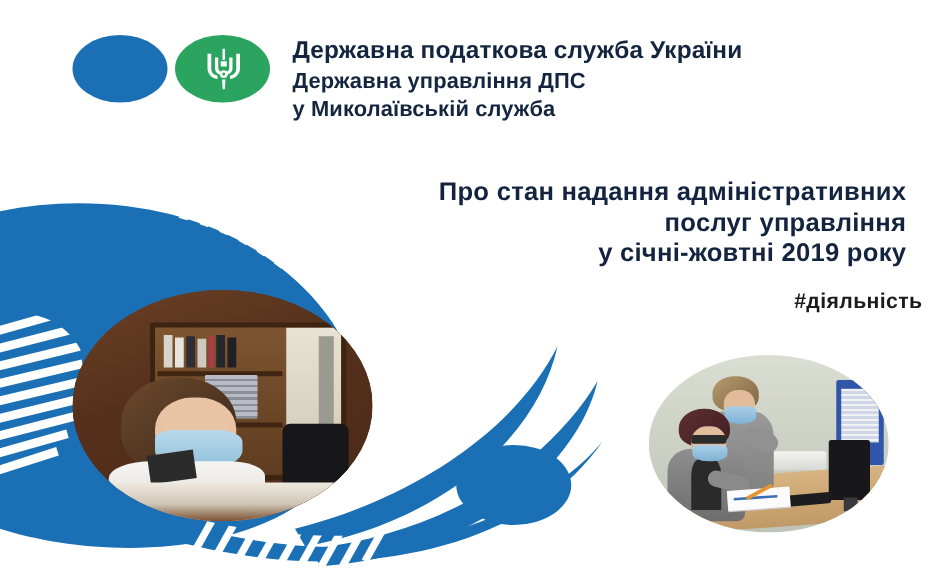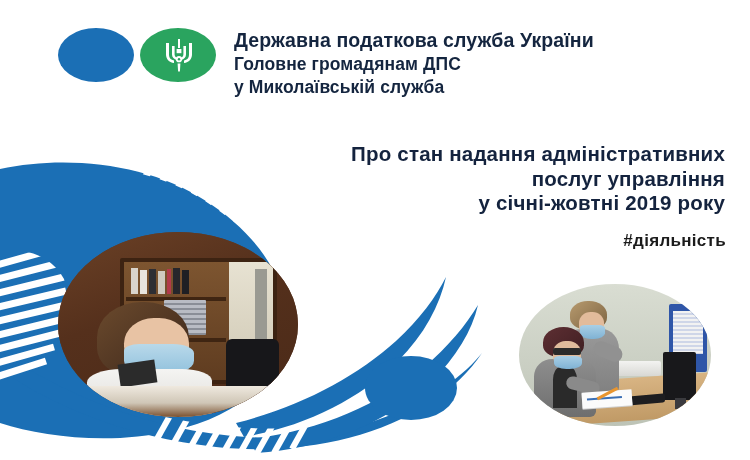--- a/index.html
+++ b/index.html
@@ -35,21 +35,21 @@
     position:absolute;left:180px;top:142px;width:545px;
     text-align:right;
     font-size:20.5px;font-weight:bold;color:#14233E;
     line-height:24.5px;letter-spacing:.2px;
     z-index:40;
   }
   .title-block div{white-space:nowrap;}
 
   
   .hashtag{
-    position:absolute;right:24px;top:231px;
+    position:absolute;right:12px;top:231px;
     font-size:17px;font-weight:bold;color:#1B1B1B;
     letter-spacing:.3px;z-index:40;
   }
 
   
   #art{position:absolute;left:0;top:155px;width:500px;height:305px;z-index:5;}
 
   
   .photo-main{
     position:absolute;left:58px;top:232px;width:240px;height:185px;
@@ -234,21 +234,21 @@
         <path d="M14.6 12 h4.8 v4.2 h-4.8 z"></path>
         <circle cx="17" cy="22.2" r="3.1"></circle>
         <circle cx="17" cy="22.2" r="1.2" fill="#2AA45F"></circle>
         <path d="M15.6 26.6 h2.8 l-0.5 7.8 h-1.8 z"></path>
       </g>
     </svg>
   </div>
 
   <div class="org-block">
     <div class="org-line1">Державна податкова служба України</div>
-    <div class="org-line2">Головне громадянам ДПС</div>
+    <div class="org-line2">Державна управління ДПС</div>
     <div class="org-line2">у Миколаївській служба</div>
   </div>
 
   <div class="title-block">
     <div>Про стан надання адміністративних</div>
     <div>послуг управління</div>
     <div>у січні-жовтні 2019 року</div>
   </div>
 
   <div class="hashtag">#діяльність</div>

